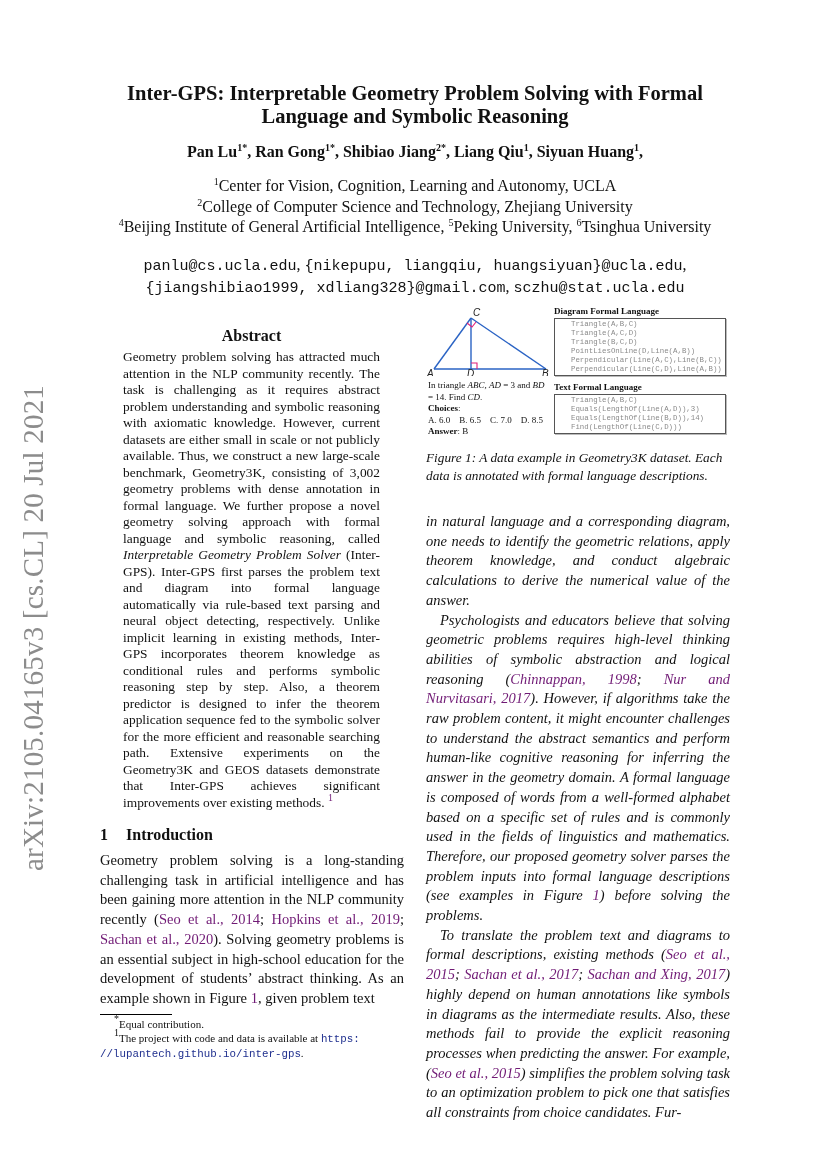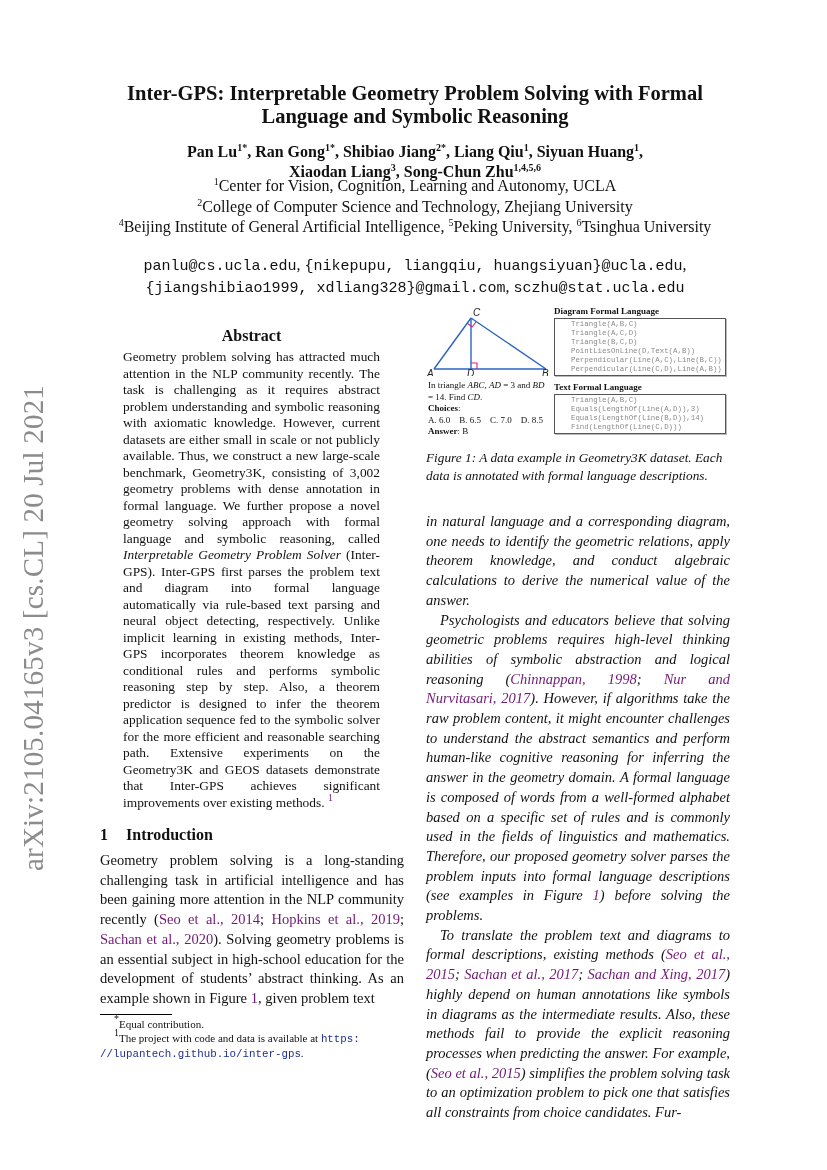--- a/index.html
+++ b/index.html
@@ -45,24 +45,20 @@
   <div>Language and Symbolic Reasoning</div>
 </div>
 
 <div class="abs authors">
   <div>
     <span>Pan Lu</span><sup>1*</sup>,
     <span>Ran Gong</span><sup>1*</sup>,
     <span>Shibiao Jiang</span><sup>2*</sup>,
     <span>Liang Qiu</span><sup>1</sup>,
     <span>Siyuan Huang</span><sup>1</sup>,
-  </div>
-  <div>
-    <span>Xiaodan Liang</span><sup>3</sup>,
-    <span>Song-Chun Zhu</span><sup>1,4,5,6</sup>
   </div>
 </div>
 
 <div class="abs affils">
   <div><sup>1</sup><span>Center for Vision, Cognition, Learning and Autonomy, UCLA</span></div>
   <div><sup>2</sup><span>College of Computer Science and Technology, Zhejiang University</span></div>
   <div style="white-space:nowrap;"><sup>4</sup><span>Beijing Institute of General Artificial Intelligence, </span><sup>5</sup><span>Peking University, </span><sup>6</sup><span>Tsinghua University</span></div>
 </div>
 
 <div class="abs emails">
@@ -110,21 +106,21 @@
     <div style="white-space:pre;">A. 6.0    B. 6.5    C. 7.0    D. 8.5</div>
     <div><b>Answer</b>: <span>B</span></div>
   </div>
 
   <div class="abs" style="left:128px;top:2px;width:172px;">
     <div class="fl-h">Diagram Formal Language</div>
     <div class="fl-box" style="margin-top:2px;">
       <div>Triangle(A,B,C)</div>
       <div>Triangle(A,C,D)</div>
       <div>Triangle(B,C,D)</div>
-      <div>PointLiesOnLine(D,Text(A,B))</div>
+      <div>PointLiesOnLine(D,Line(A,B))</div>
       <div>Perpendicular(Line(A,C),Line(B,C))</div>
       <div>Perpendicular(Line(C,D),Line(A,B))</div>
     </div>
   </div>
 
   <div class="abs" style="left:128px;top:78px;width:172px;">
     <div class="fl-h">Text Formal Language</div>
     <div class="fl-box" style="margin-top:2px;">
       <div>Triangle(A,B,C)</div>
       <div>Equals(LengthOf(Line(A,D)),3)</div>

